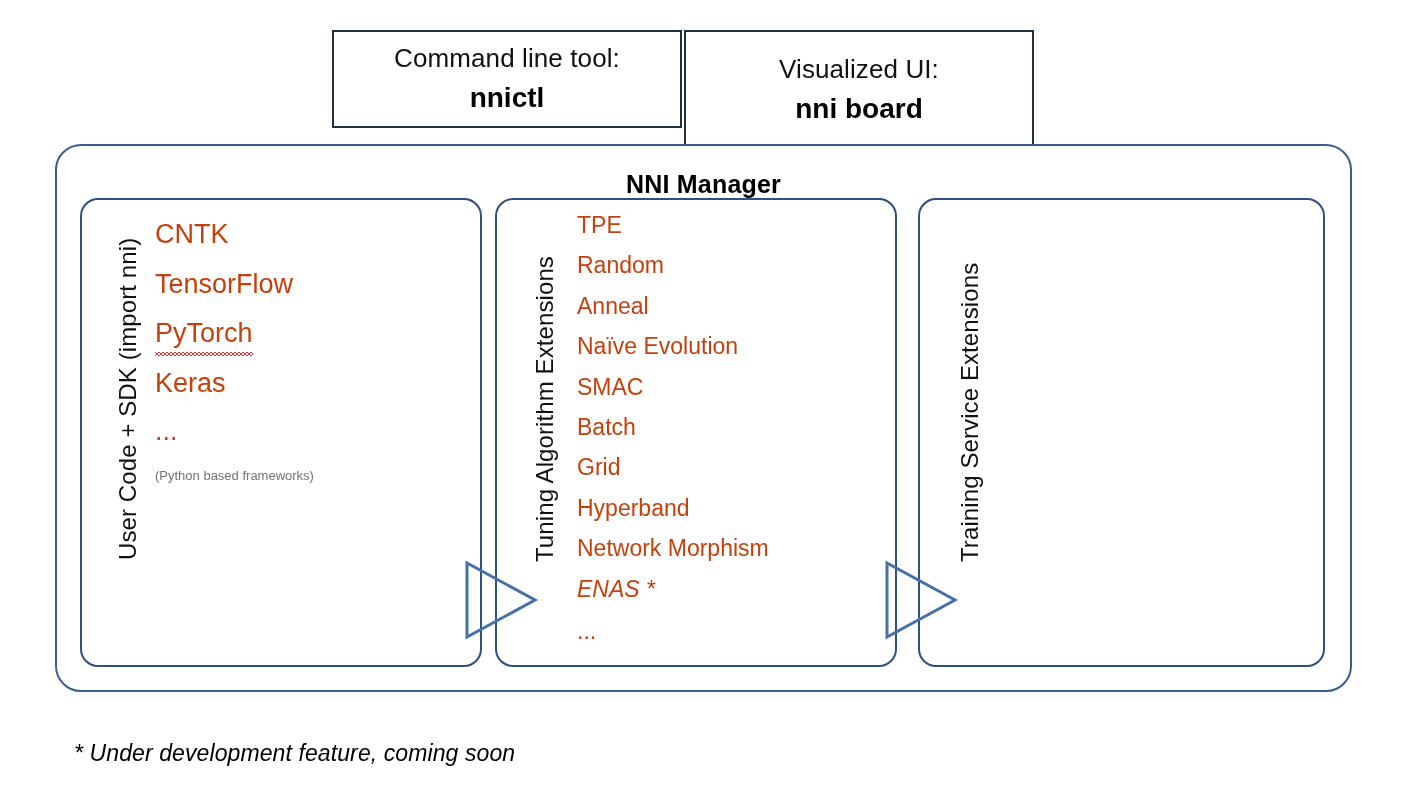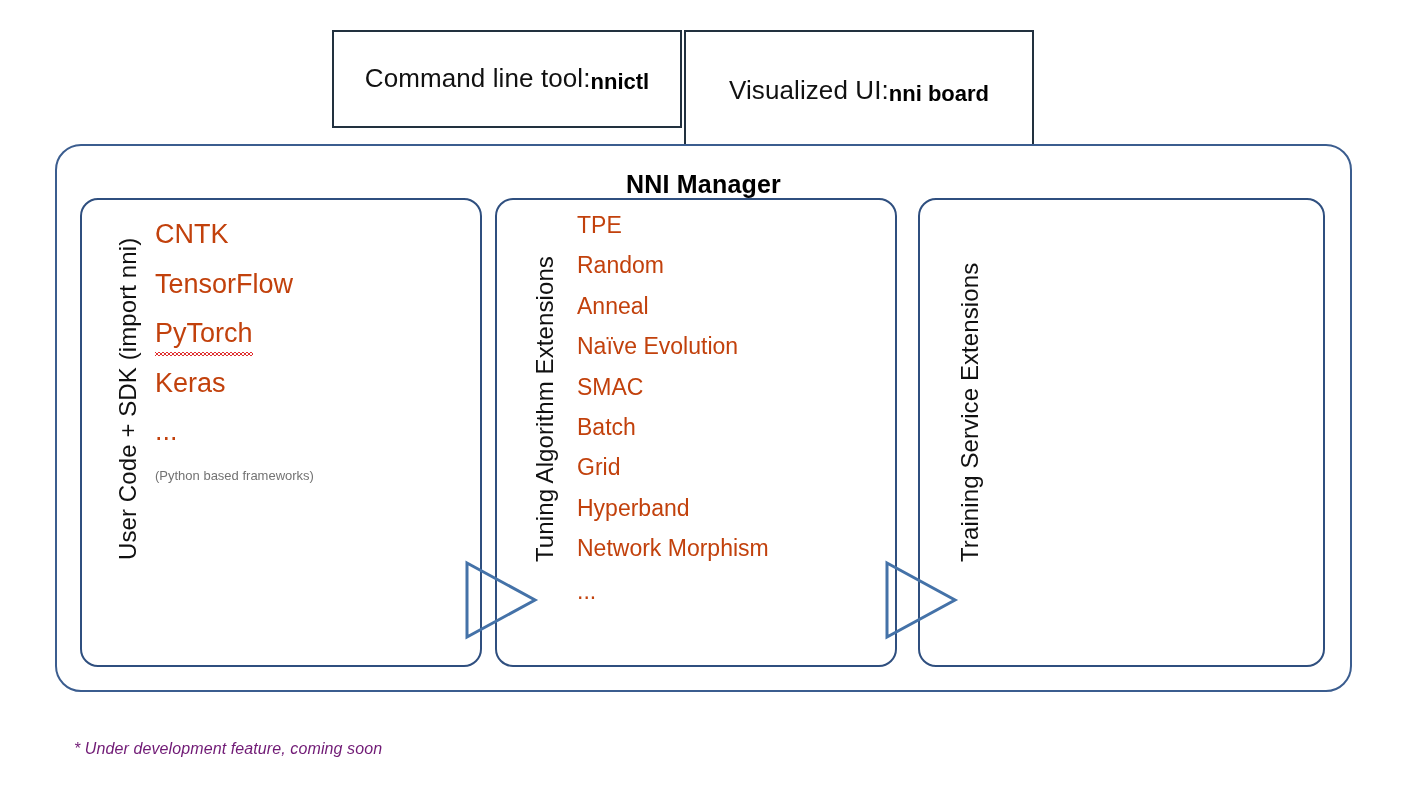--- a/index.html
+++ b/index.html
@@ -13,34 +13,34 @@
     position:relative;
   }
   .stage{position:absolute;left:0;top:0;width:1413px;height:792px;}
 
   
   .topbox{
     position:absolute;
     border:2.5px solid #22313f;
     background:#fff;
     display:flex;
-    flex-direction:row;
+    flex-direction:column;
     align-items:center;
     justify-content:center;
     box-sizing:border-box;
   }
   .topbox .line1{
     font-size:26px;
     font-weight:400;
     color:#111;
     line-height:1.15;
     letter-spacing:.1px;
   }
   .topbox .line2{
-    font-size:22px;
+    font-size:28px;
     font-weight:bold;
     color:#000;
     line-height:1.2;
     margin-top:7px;
   }
   #topbox-cli{left:332px;top:30px;width:350px;height:98px;}
   #topbox-ui{left:684px;top:30px;width:350px;height:121px;}
 
   
   #nni-manager{
@@ -132,23 +132,23 @@
 
   
   .arrow{position:absolute;}
   #arrow-1{left:462px;top:558px;}
   #arrow-2{left:882px;top:558px;}
 
   
   #footnote{
     position:absolute;
     left:74px;top:740px;
-    font-size:16px;
+    font-size:23px;
     font-style:italic;
-    color:#701a75;
+    color:#000000;
     letter-spacing:.1px;
   }
 </style>
 </head>
 <body>
 
 <div class="stage">
 
   <div class="topbox" id="topbox-cli">
     <div class="line1">Command line tool:</div>
@@ -180,20 +180,21 @@
   <ul class="clist" id="list-tuner">
     <li>TPE</li>
     <li>Random</li>
     <li>Anneal</li>
     <li>Naïve Evolution</li>
     <li>SMAC</li>
     <li>Batch</li>
     <li>Grid</li>
     <li>Hyperband</li>
     <li>Network Morphism</li>
+    <li class="ital">ENAS *</li>
     <li class="dots">...</li>
   </ul>
 
   <div class="colbox" id="col-train"></div>
   <div class="vlabel" id="vlabel-train">Training Service Extensions</div>
 
   <svg class="arrow" id="arrow-1" width="78" height="84" viewBox="0 0 78 84">
     <polygon points="5,5 73,42 5,79" fill="none" stroke="#4472a8" stroke-width="3" stroke-linejoin="miter"></polygon>
   </svg>
 

